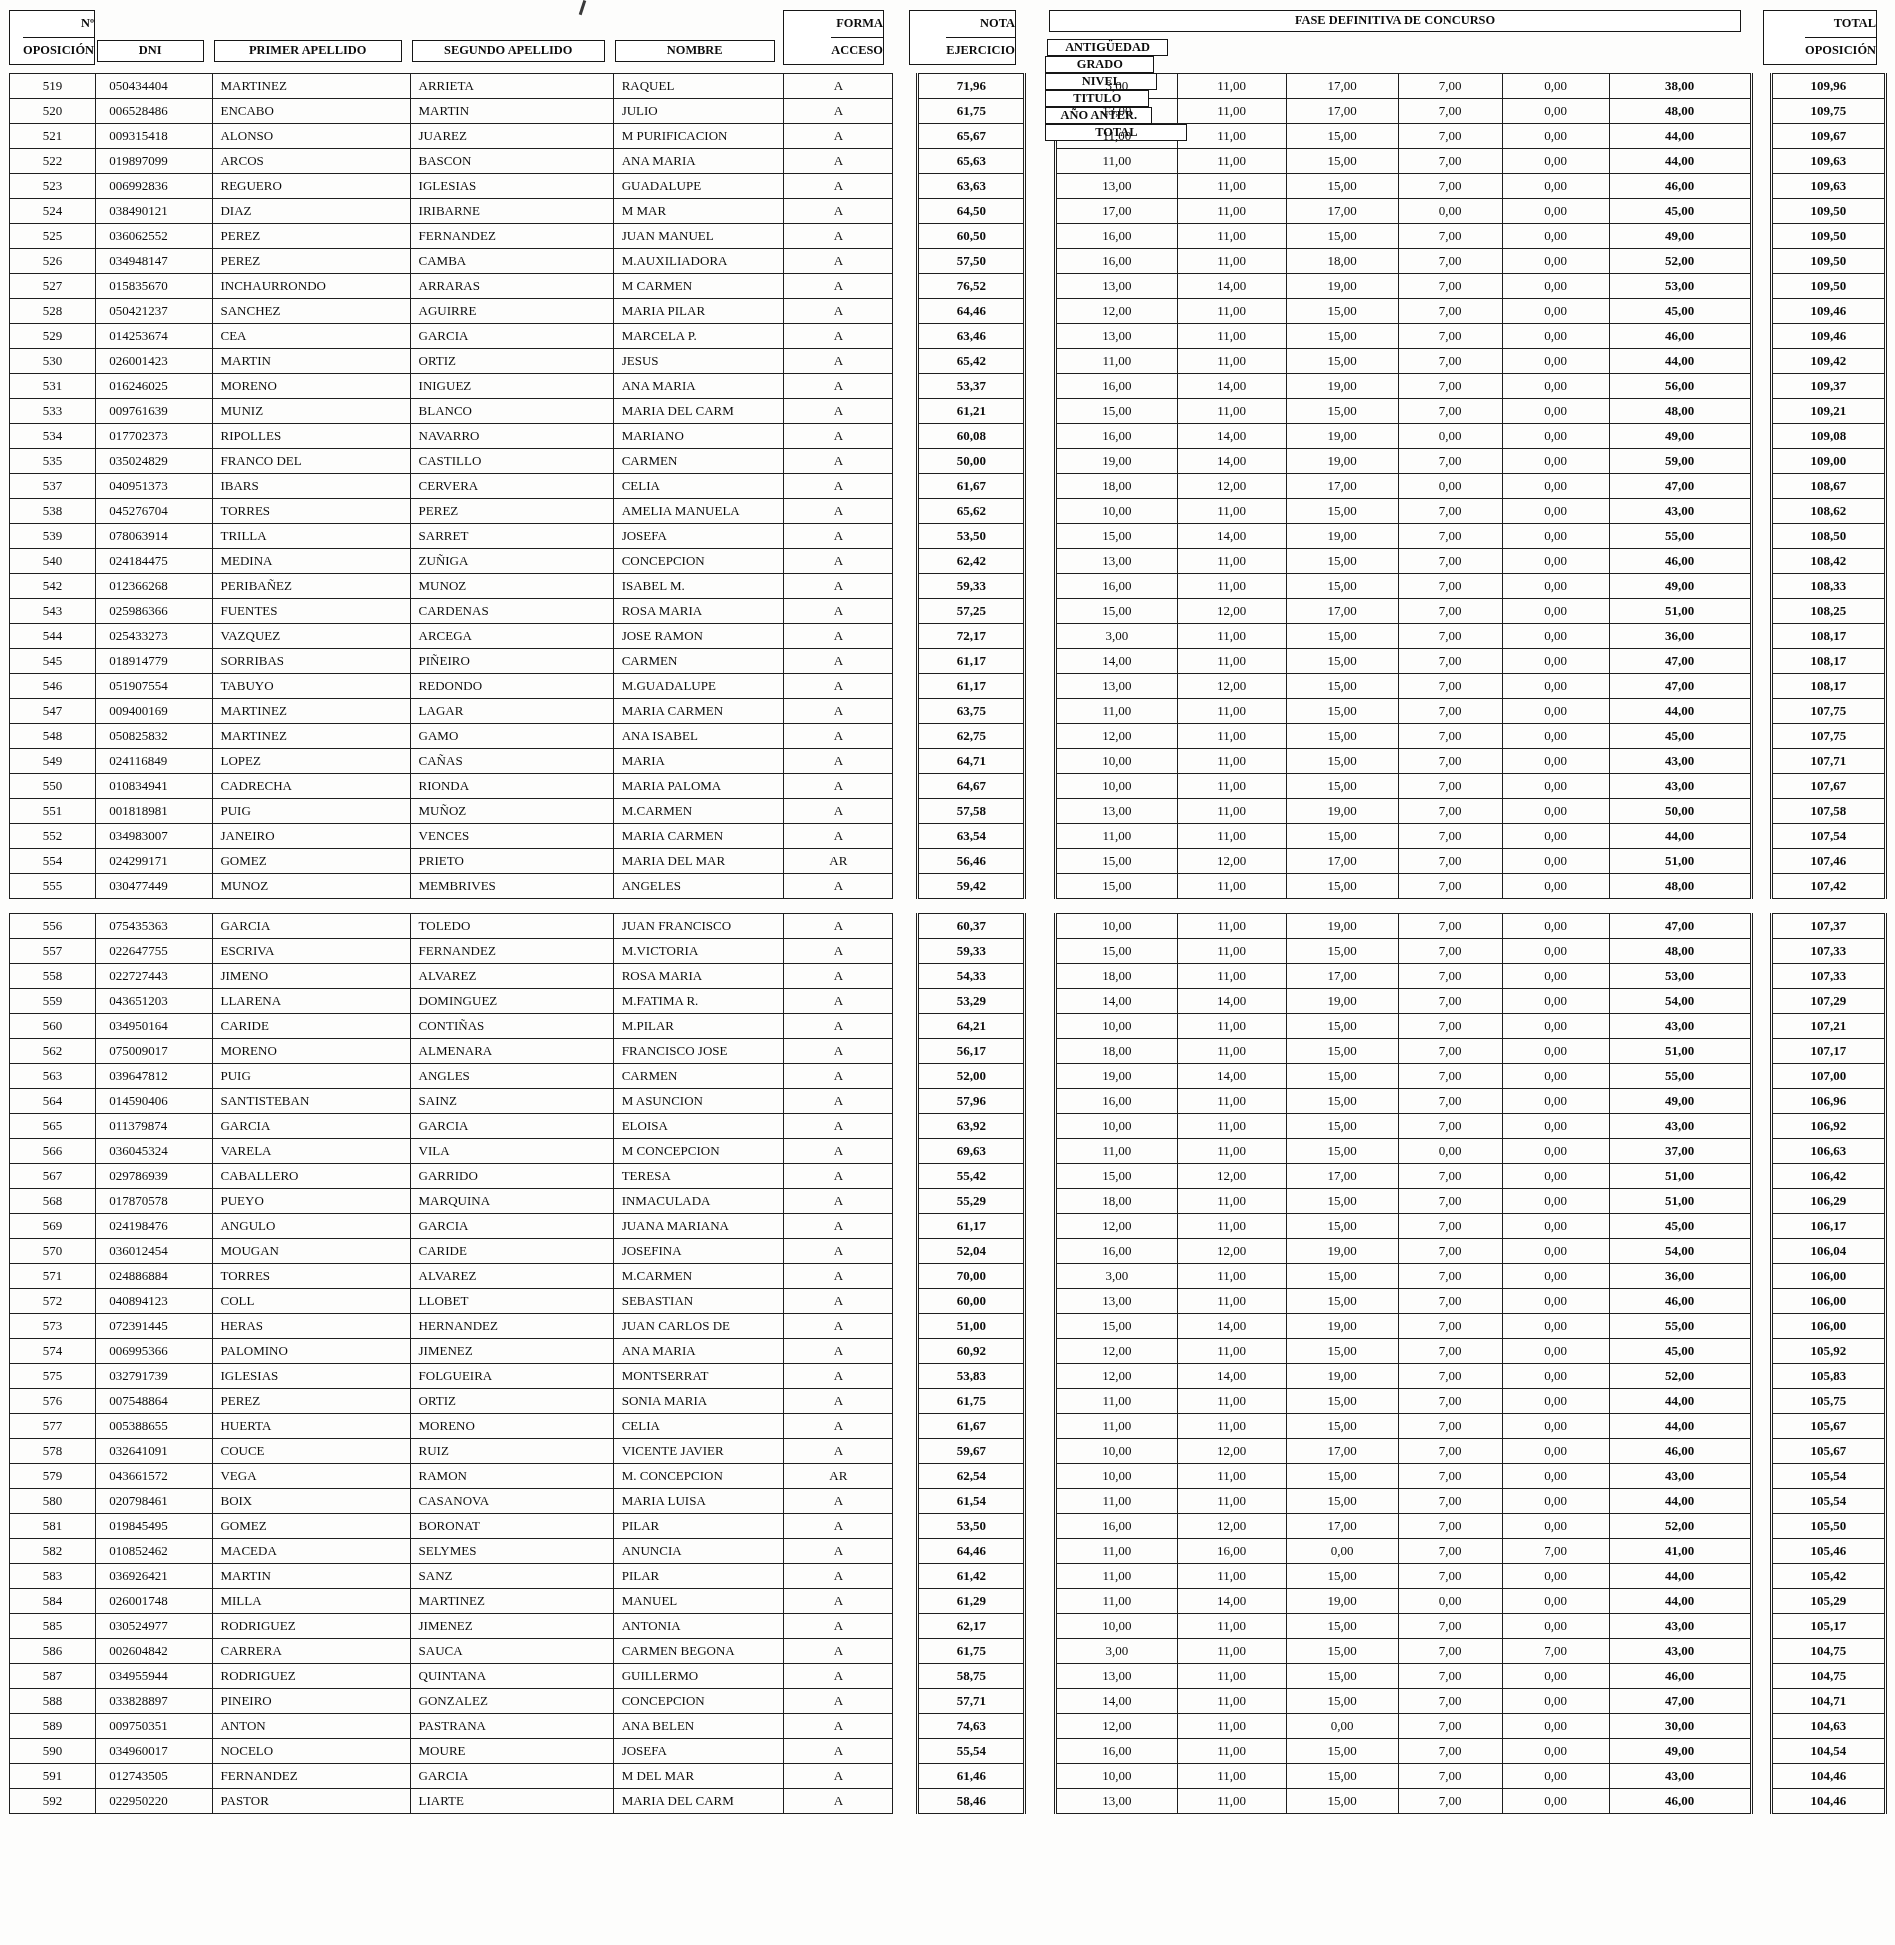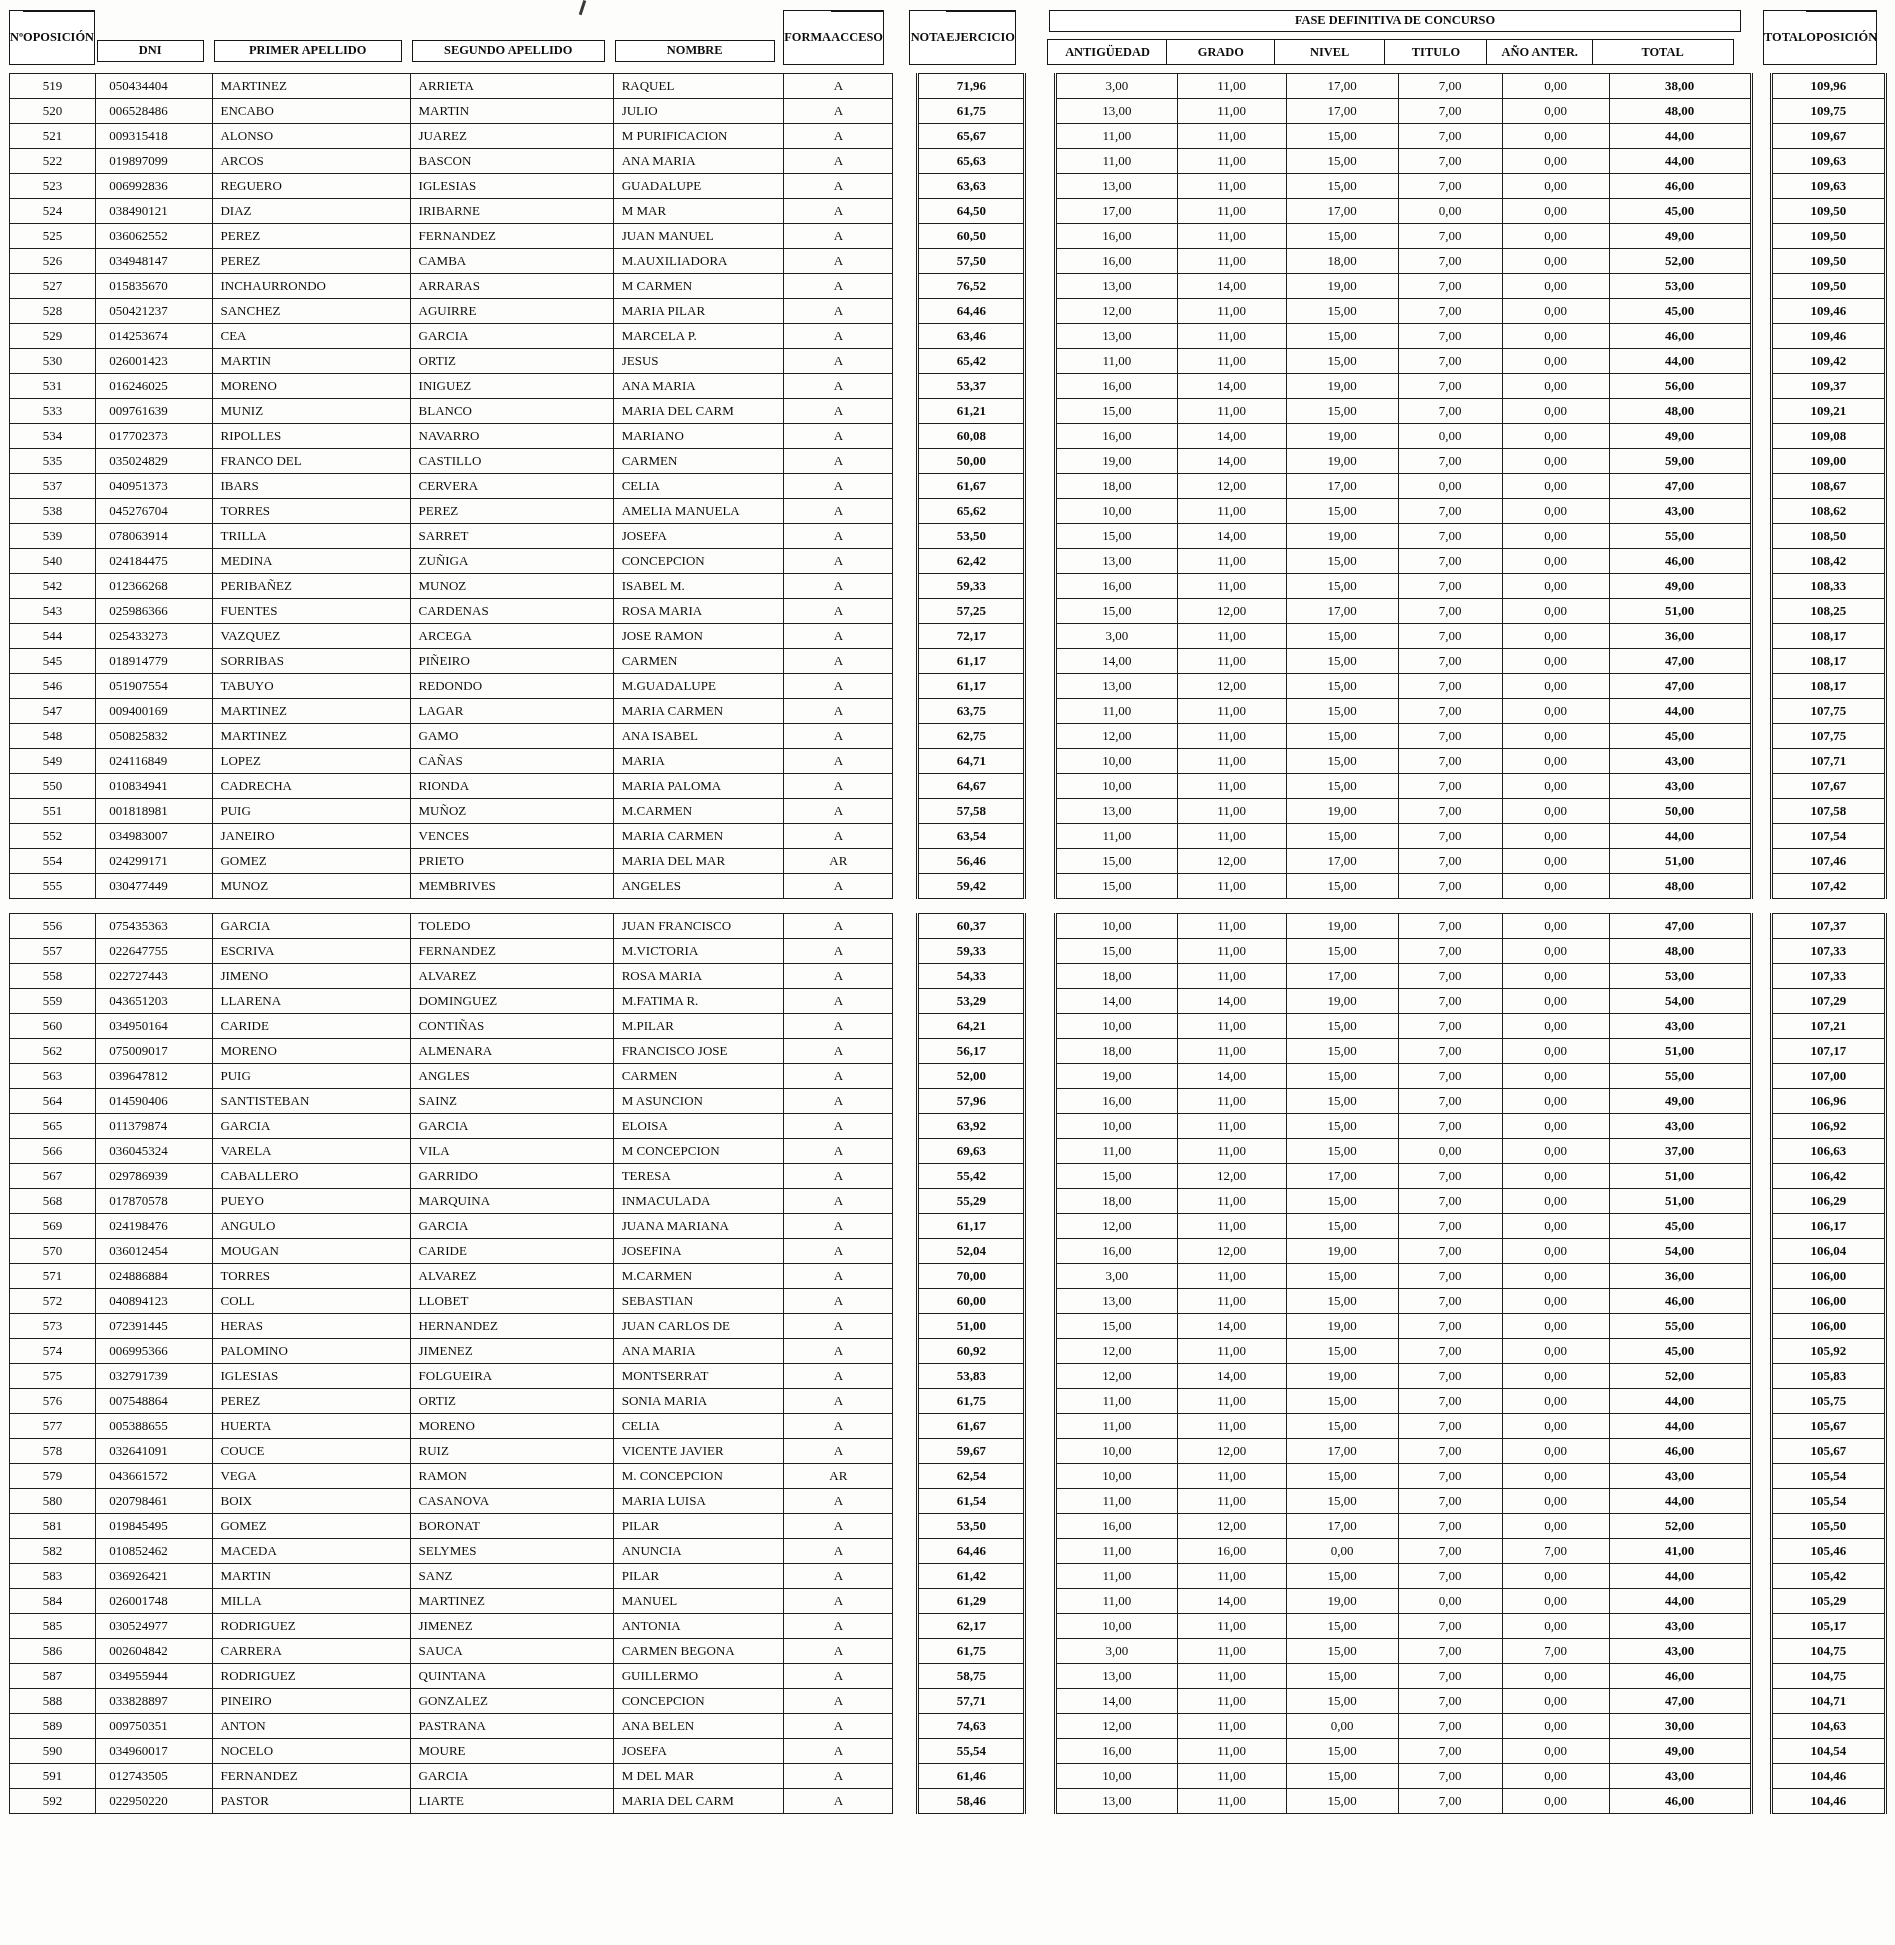--- a/index.html
+++ b/index.html
@@ -21,26 +21,26 @@
 
   
   .hdr{display:flex;height:55px;margin-bottom:8.3px;}
   .slot{display:flex;flex-direction:column;box-sizing:border-box;}
   .slot.bottom{justify-content:flex-end;padding-bottom:3.3px;}
   .hbox{
     box-sizing:border-box;border:1.7px solid #161616;background:#fff;
     text-align:center;font-weight:bold;font-size:12.4px;line-height:1.1;
   }
   .hbox.one{height:22px;display:flex;align-items:center;justify-content:center;margin:0 8.3px 0 1.7px;}
-  .hbox.full{flex:1;display:flex;flex-direction:row;}
+  .hbox.full{flex:1;display:flex;flex-direction:column;align-items:flex-end;}
   .hbox.full .hl{flex:1;display:flex;align-items:center;justify-content:center;}
   .hbox.full .hl2{border-top:1.7px solid #161616;}
   .slot.w-fase{justify-content:space-between;}
   .fase-title{height:21.5px;display:flex;align-items:center;justify-content:center;margin:0 1.7px 2.5px 1.7px;}
-  .fase-sub{display:flex;height:26px;}
+  .fase-sub{display:flex;height:26px;flex-direction:column;}
   .fsub{
     box-sizing:border-box;border:1.7px solid #161616;margin-left:-1.7px;background:#fff;
     display:flex;align-items:center;justify-content:center;font-weight:bold;font-size:12.4px;
   }
   .fsub:first-child{margin-left:0;}
 
   
   .w-num{width:86px}.w-dni{width:117px}.w-ap1{width:198px}.w-ap2{width:203px}
   .w-nom{width:170px}.w-forma{width:101px}.w-sp1{width:25px}.w-nota{width:107px}
   .w-sp2{width:31px}.w-fase{width:696px}.w-sp3{width:20px}.w-top{width:114px}

